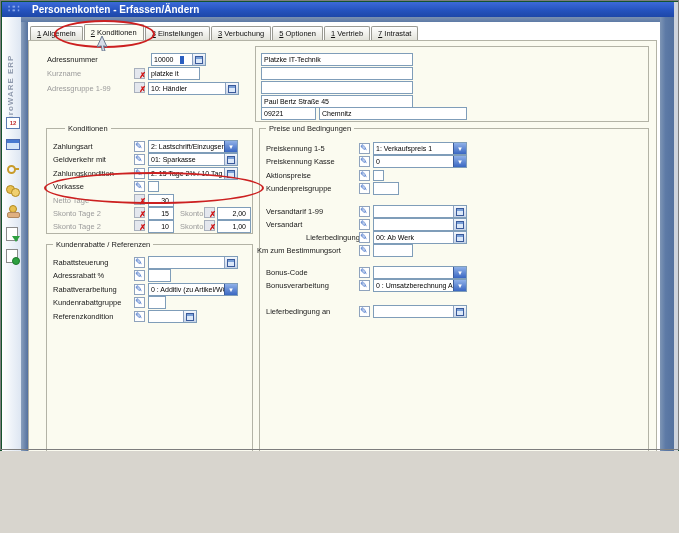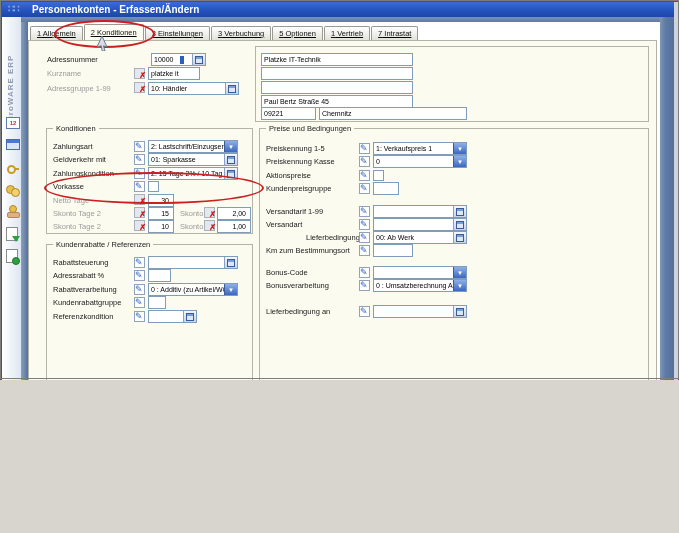--- a/index.html
+++ b/index.html
@@ -1,16 +1,16 @@
 <!DOCTYPE html>
 <html><head>
 <meta charset="utf-8">
 <style>
   html,body{margin:0;padding:0;background:#d8d5ce;font-family:"Liberation Sans",sans-serif;}
-  .stage{position:relative;width:679px;height:380px;overflow:hidden;background:#6d28d9;}
+  .stage{position:relative;width:679px;height:451px;overflow:hidden;background:#14532d;}
   .winborder{position:absolute;left:0;top:0;right:0;bottom:1px;border:1px solid #7d7d7d;}
   
   .titlebar{position:absolute;left:2px;top:2px;width:675px;height:15px;
     background:linear-gradient(180deg,#3c6ad8 0%,#2553be 55%,#1d47a8 100%);}
   .titlebar .grip{position:absolute;left:6px;top:1px;color:#86a4ea;font-size:10px;font-weight:bold;}
   .titlebar .grip::after{content:"\2237\2237";letter-spacing:-1px;}
   .titlebar .ttl{position:absolute;left:30px;top:2px;color:#fff;font-size:10px;font-weight:bold;white-space:nowrap;}
   .band-top{position:absolute;left:2px;top:17px;width:675px;height:5px;background:linear-gradient(180deg,#7b91b0,#5d7aa6);}
   .sidebar{position:absolute;left:2px;top:17px;width:19px;height:513px;background:linear-gradient(90deg,#ffffff,#dde6f2);}
   .band-sep{position:absolute;left:21px;top:22px;width:7px;height:501px;background:linear-gradient(90deg,#8aa0bd,#54719e);}
@@ -32,21 +32,21 @@
   .ic-coin{width:13px;height:13px;position:relative;}
   .ic-coin::before{content:"";position:absolute;left:0;top:2px;width:7px;height:7px;background:#e8c050;border:1px solid #b08820;border-radius:50%;}
   .ic-coin::after{content:"";position:absolute;left:5px;top:5px;width:7px;height:7px;background:#f0d070;border:1px solid #b08820;border-radius:50%;}
   .ic-hand{width:13px;height:13px;position:relative;}
   .ic-hand::before{content:"";position:absolute;left:3px;top:0;width:6px;height:6px;background:#e8c050;border:1px solid #b08820;border-radius:50%;}
   .ic-hand::after{content:"";position:absolute;left:1px;top:7px;width:11px;height:4px;background:#e0b080;border:1px solid #b08860;border-radius:2px;}
   .ic-doc{width:10px;height:12px;background:#fff;border:1px solid #8a8a8a;position:relative;}
   .ic-doc.arrow::after{content:"";position:absolute;right:-3px;bottom:-2px;width:0;height:0;border-left:4px solid transparent;border-right:4px solid transparent;border-top:6px solid #2da040;}
   .ic-doc.dot::after{content:"";position:absolute;right:-3px;bottom:-3px;width:6px;height:6px;background:#2da040;border-radius:50%;border:1px solid #1d7a2d;}
   
-  .tabstrip{position:absolute;left:30px;top:24px;height:16px;display:flex;align-items:flex-end;text-decoration:underline;}
+  .tabstrip{position:absolute;left:30px;top:24px;height:16px;display:flex;align-items:flex-end;}
   .tab{display:block;height:13px;line-height:13px;padding:0 6px;margin-right:1px;white-space:nowrap;
     background:linear-gradient(180deg,#ffffff,#e2e2da);border:1px solid #9a9a93;border-bottom:none;
     border-radius:2px 2px 0 0;font-size:7.5px;color:#111;}
   .tab::first-letter{text-decoration:underline;}
   .tab.active{height:15px;line-height:15px;background:#fcfcf2;z-index:2;}
   
   .panel{position:absolute;left:28px;top:40px;width:629px;height:482px;background:#fbfbf0;border:1px solid #b3b3a6;box-sizing:border-box;}
   .lbl{position:absolute;font-size:7.5px;color:#1a1a1a;white-space:nowrap;}
   .lbl.dis{color:#9b9b9b;}
   .fld{position:absolute;height:13px;background:#fff;border:1px solid #7f9db9;box-sizing:border-box;
@@ -159,21 +159,21 @@
     <div class="fld" style="left:232px;top:54px;width:152px;">
         <span class="val">Paul Bertz Straße 45</span>
       </div>
     <div class="fld" style="left:232px;top:66px;width:55px;">
         <span class="val">09221</span>
       </div>
     <div class="fld" style="left:290px;top:66px;width:148px;">
         <span class="val">Chemnitz</span>
       </div>
 
-    <span class="gtitle" style="left:24px;top:83px;">Konditionen</span>
+    <span class="gtitle" style="left:36px;top:83px;">Konditionen</span>
     <div class="gbox" style="left:17px;top:87px;width:207px;height:106px;"></div>
 
     <span class="lbl" style="left:24px;top:101px;">Zahlungsart</span>
     <span class="icn edit" style="left:105px;top:100px;"></span>
     <div class="fld hasbtn" style="left:119px;top:99px;width:90px;">
       <span class="val">2: Lastschrift/Einzugserm</span>
       <span class="cbtn"></span>
     </div>
 
     <span class="lbl" style="left:24px;top:114px;">Geldverkehr mit</span>
@@ -299,21 +299,21 @@
       <span class="lbtn"></span>
     </div>
 
     <span class="lbl" style="left:237px;top:192px;padding-left:40px;">Lieferbedingung</span>
     <span class="icn edit" style="left:330px;top:191px;"></span>
     <div class="fld hasbtn" style="left:344px;top:190px;width:94px;">
       <span class="val">00: Ab Werk</span>
       <span class="lbtn"></span>
     </div>
 
-    <span class="lbl" style="left:237px;top:205px;">Km zum Bestimmungsort</span>
+    <span class="lbl" style="left:228px;top:205px;">Km zum Bestimmungsort</span>
     <span class="icn edit" style="left:330px;top:204px;"></span>
     <div class="fld" style="left:344px;top:203px;width:40px;">
         <span class="val"></span>
       </div>
 
     <span class="lbl" style="left:237px;top:227px;">Bonus-Code</span>
     <span class="icn edit" style="left:330px;top:226px;"></span>
     <div class="fld hasbtn" style="left:344px;top:225px;width:94px;">
       <span class="val"></span>
       <span class="cbtn"></span>

